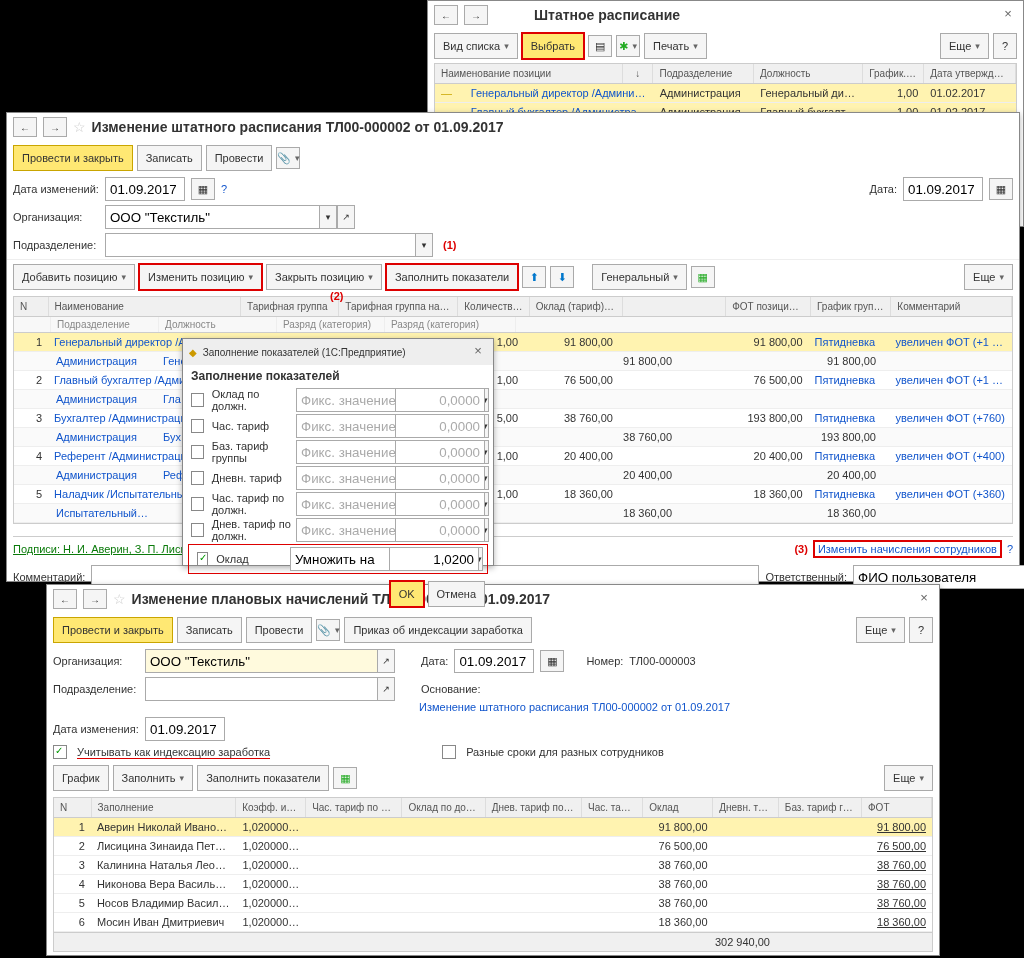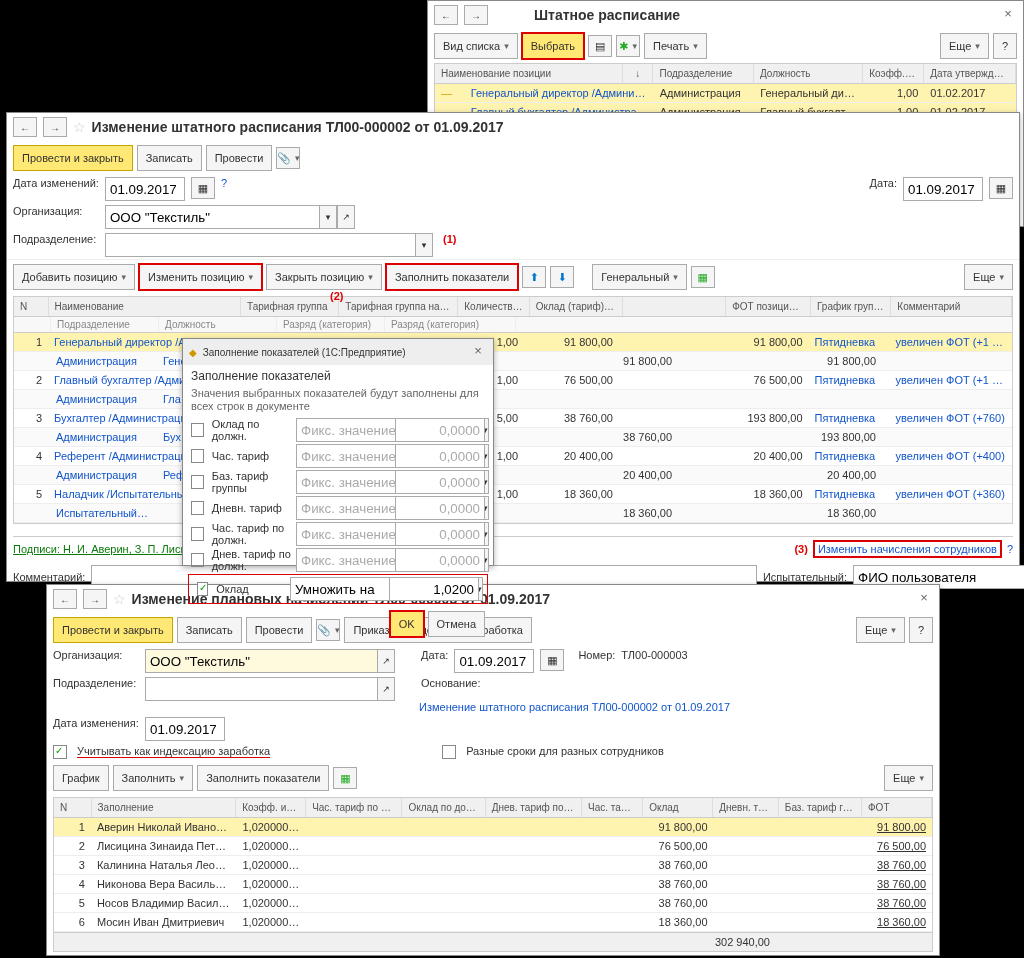--- a/index.html
+++ b/index.html
@@ -9,21 +9,21 @@
 .nav-btn{width:22px;height:18px;border:1px solid #aaa;background:#f5f5f5;display:inline-flex;align-items:center;justify-content:center;font-size:10px;cursor:pointer}
 .star{color:#ccc;font-size:14px}
 .title-text{font-size:14px;font-weight:bold}
 .close-x{margin-left:auto;width:18px;height:18px;text-align:center;font-size:13px;color:#666;cursor:pointer}
 .toolbar{display:flex;align-items:center;gap:4px;padding:4px 6px;flex-wrap:wrap}
 .btn{border:1px solid #aaa;background:#f5f5f5;padding:2px 8px;height:20px;display:inline-flex;align-items:center;cursor:pointer}
 .btn-yellow{background:#ffe873;border-color:#c9a500}
 .btn-red-out{outline:2px solid #d00;outline-offset:-1px}
 .btn-small{width:22px;padding:0;justify-content:center}
 .dropdown-arrow::after{content:"▾";margin-left:4px;font-size:9px;color:#666}
-.field-row{display:flex;align-items:flex-start;gap:6px;padding:2px 6px}
+.field-row{display:flex;align-items:center;gap:6px;padding:2px 6px}
 .label{color:#333}
 .input{border:1px solid #aaa;padding:2px 4px;height:18px;background:#fff}
 .link{color:#1155cc;cursor:pointer}
 .grid{border:1px solid #ccc;margin:2px 6px}
 .grid-header{display:flex;background:#f0f0f0;border-bottom:1px solid #ccc}
 .grid-header .cell{padding:4px 6px;border-right:1px solid #ddd;color:#555;font-size:10px}
 .grid-sub{display:flex;background:#f8f8f8;border-bottom:1px solid #ccc}
 .grid-sub .cell{padding:2px 6px;border-right:1px solid #eee;color:#888;font-size:10px}
 .grid-row{display:flex;border-bottom:1px solid #eee}
 .grid-row.sel{background:#fff3b0}
@@ -65,21 +65,21 @@
     <span style="flex:1"></span>
     <span class="btn dropdown-arrow">Еще</span>
     <span class="btn">?</span>
   </div>
   <div class="grid" style="margin-top:0">
     <div class="grid-header">
       <div class="cell" style="width:200px">Наименование позиции</div>
       <div class="cell" style="width:20px;text-align:center">↓</div>
       <div class="cell" style="width:100px">Подразделение</div>
       <div class="cell" style="width:110px">Должность</div>
-      <div class="cell" style="width:55px;text-align:right">Коэфф. ед.</div>
+      <div class="cell" style="width:55px;text-align:right">График. ед.</div>
       <div class="cell" style="width:90px">Дата утверждения</div>
     </div>
     <div id="staff-rows">
           <div class="grid-row" style="background: rgb(255, 243, 176);">
             <div class="cell" style="width:20px"><span class="row-handle">—</span></div>
   <div class="cell link" style="width:200px">Генеральный директор /Администрация/</div>
   <div class="cell" style="width:100px">Администрация</div>
   <div class="cell" style="width:110px">Генеральный директор</div>
   <div class="cell num" style="width:55px">1,00</div>
   <div class="cell" style="width:90px">01.02.2017</div>
@@ -318,36 +318,35 @@
   <div class="footer-line">
     <span class="green-link">Подписи: Н. И. Аверин, З. П. Лисицына</span>
     <span style="flex:1"></span>
     <span class="marker">(3)</span>
     <span class="link btn-red-out" style="padding:2px 4px">Изменить начисления сотрудников</span>
     <span class="link">?</span>
   </div>
   <div class="footer-line">
     <span class="label">Комментарий:</span>
     <input class="input" style="flex: 1 1 0%;">
-    <span class="label">Испытательный:</span>
+    <span class="label">Ответственный:</span>
     <div class="input-combo" style="width:160px">
       <input class="input" style="flex: 1 1 0%;" value="ФИО пользователя">
 
     </div>
   </div>
 </div>
 
 <div class="win" style="left:182px;top:338px;width:310px;height:226px;z-index:5">
   <div class="titlebar modal-title" style="font-size:10px">
     <span style="color:#c90">◆</span>
     <span>Заполнение показателей (1С:Предприятие)</span>
     <span class="close-x">×</span>
   </div>
-  <div style="padding:4px 8px;font-weight:normal;font-size:12px">Заполнение показателей</div>
-  <div style="padding:0 8px 4px;color:#666;line-height:1.2">Значения выбранных показателей будут заполнены для всех строк в документе</div>
+  <div style="padding:4px 8px;font-weight:bold;font-size:12px">Заполнение показателей</div>
   <div id="modal-rows" style="padding:0 8px">
         <div style="display: flex; align-items: center; gap: 4px; padding: 1px 0px;">
           <span class="checkbox"></span>
   <span style="width:90px">Оклад по должн.</span>
   <div class="input-combo" style="width:95px">
             <input class="input" style="flex: 1 1 0%; color: rgb(170, 170, 170);" value="Фикс. значение">
             <span class="combo-btn">▾</span>
           </div>
   <input class="input" style="width: 80px; text-align: right; color: rgb(170, 170, 170);" value="0,0000">
         </div>
@@ -432,21 +431,21 @@
   </div>
   <div class="field-row">
     <span class="label" style="width:86px">Организация:</span>
     <div class="input-combo" style="width:250px;background:#fffadd">
       <input class="input" style="flex: 1 1 0%; background: rgb(255, 250, 221);" value="ООО &quot;Текстиль&quot;">
       <span class="combo-btn">↗</span>
     </div>
     <span class="label" style="margin-left:20px">Дата:</span>
     <input class="input" style="width: 70px;" value="01.09.2017">
     <span class="btn btn-small">▦</span>
-    <span class="label" style="margin-left:8px">Номер:</span>
+    <span class="label" style="margin-left:16px">Номер:</span>
     <span>ТЛ00-000003</span>
   </div>
   <div class="field-row">
     <span class="label" style="width:86px">Подразделение:</span>
     <div class="input-combo" style="width:250px">
       <input class="input" style="flex: 1 1 0%;">
       <span class="combo-btn">↗</span>
     </div>
     <span class="label" style="margin-left:20px">Основание:</span>
   </div>

